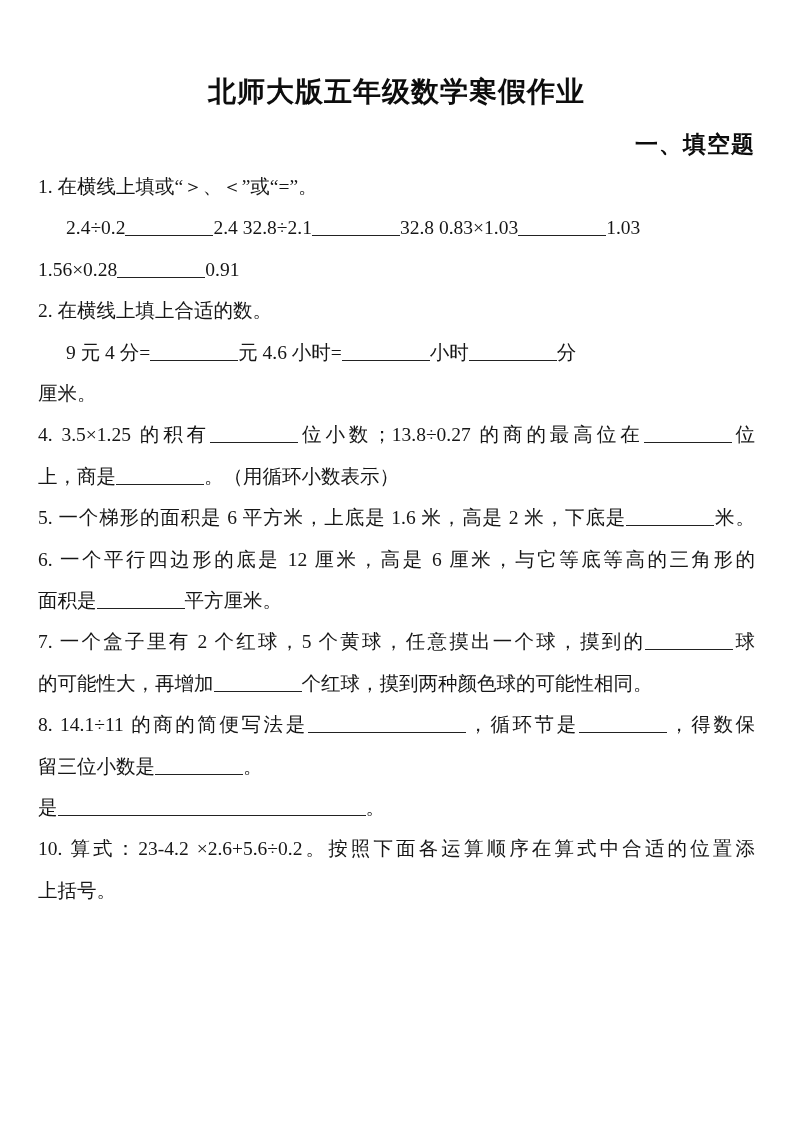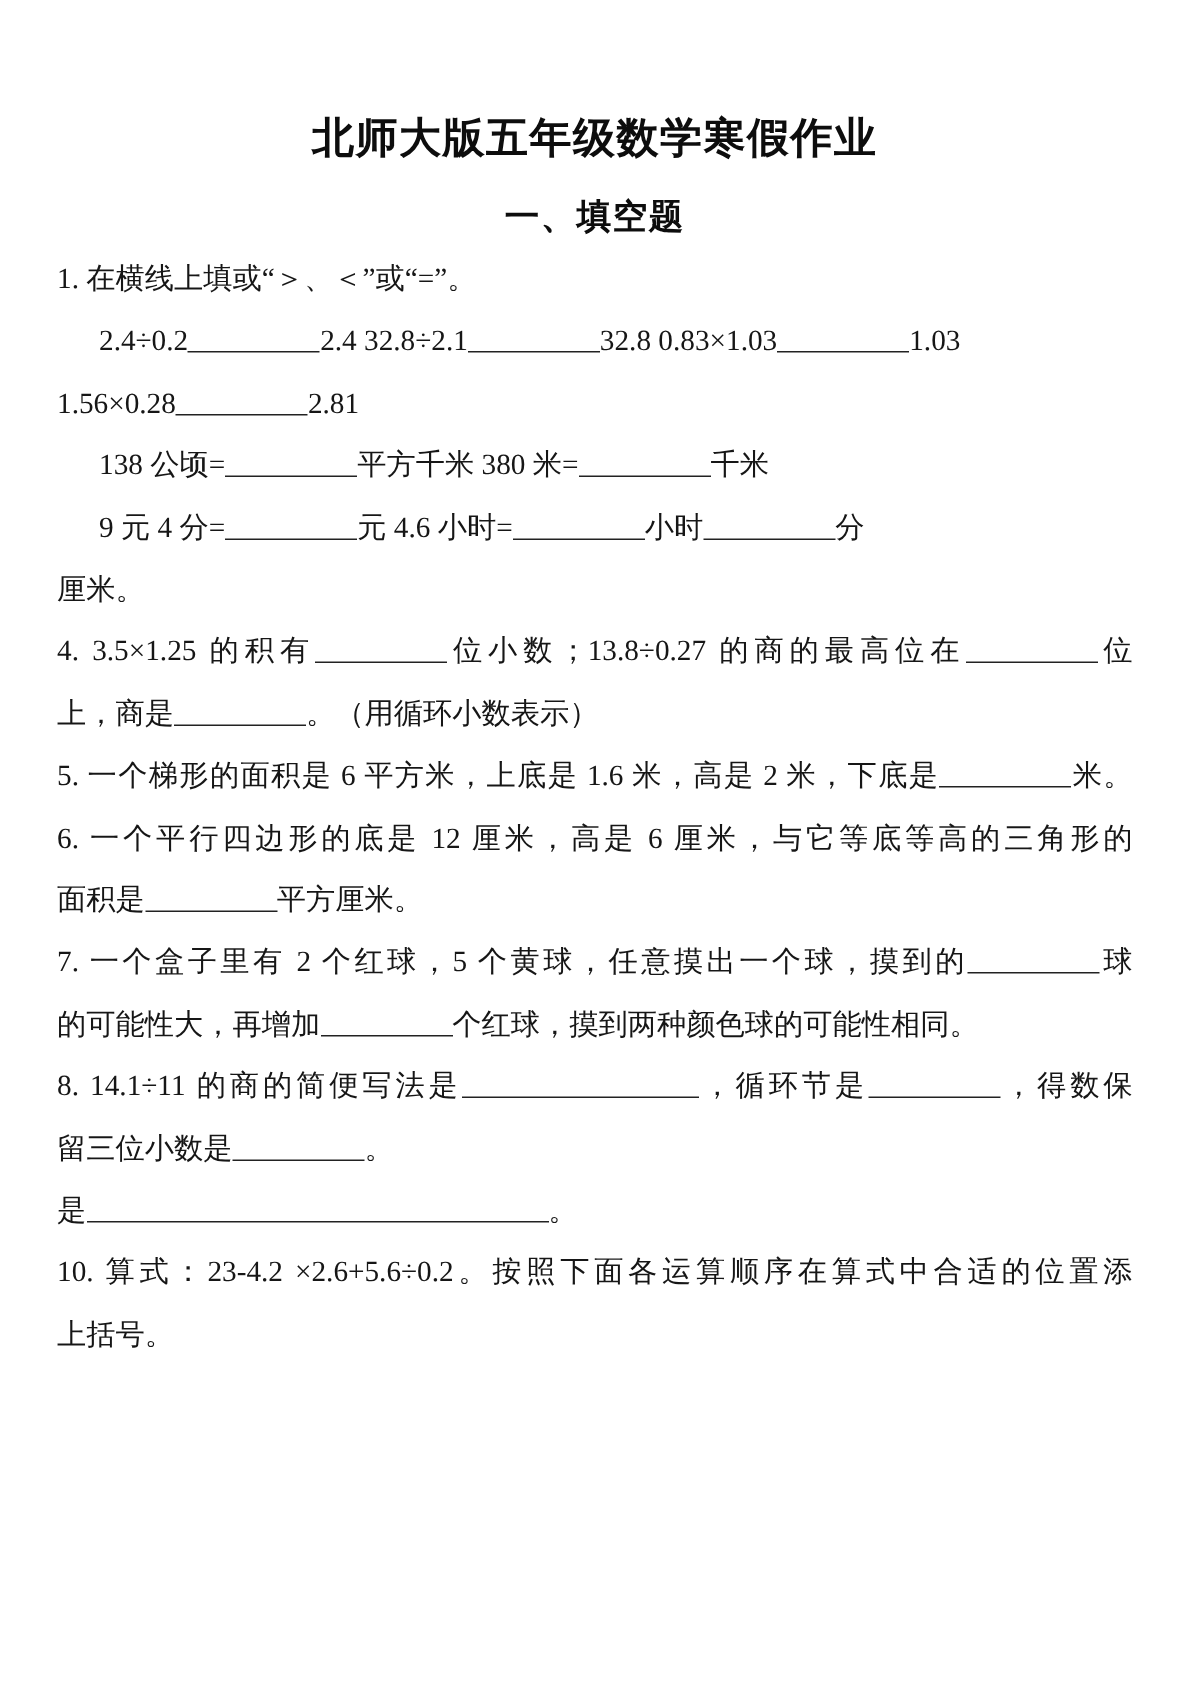--- a/index.html
+++ b/index.html
@@ -24,21 +24,21 @@
     text-align: center;
     font-family: "Liberation Sans", "DejaVu Sans", sans-serif;
     font-weight: 900;
     font-size: 28px;
     line-height: 1.25;
     letter-spacing: 1px;
     color: #0d0d0d;
   }
   .section-heading {
     margin: 21px 0 6px 0;
-    text-align: center;
+    text-align: right;
     font-family: "Liberation Sans", "DejaVu Sans", sans-serif;
     font-weight: 900;
     font-size: 23px;
     line-height: 1.3;
     letter-spacing: 1px;
     color: #0d0d0d;
   }
   .lines p.line {
     margin: 0;
     font-size: 19.5px;
@@ -64,22 +64,22 @@
 <body>
 
 <div class="page">
   <h1 class="doc-title">北师大版五年级数学寒假作业</h1>
 
   <h2 class="section-heading">一、填空题</h2>
 
   <div class="lines" id="lines-container">
       <p class="line"><span>1. 在横线上填或“＞、＜”或“=”。</span></p>
       <p class="line sub"><span>2.4÷0.2</span><span class="blank" style="width: 88px;"></span><span>2.4 32.8÷2.1</span><span class="blank" style="width: 88px;"></span><span>32.8 0.83×1.03</span><span class="blank" style="width: 88px;"></span><span>1.03</span></p>
-      <p class="line"><span>1.56×0.28</span><span class="blank" style="width: 88px;"></span><span>2.81</span></p>
-      <p class="line sub"><span>138 公顷=</span><span class="blank" style="width: 88px;"></span><span>平方千米 380 米=</span><span class="blank" style="width: 88px;"></span><span>千米</span></p>
+      <p class="line"><span>1.56×0.28</span><span class="blank" style="width: 88px;"></span><span>0.91</span></p>
+      <p class="line"><span>2. 在横线上填上合适的数。</span></p>
       <p class="line sub"><span>9 元 4 分=</span><span class="blank" style="width: 88px;"></span><span>元 4.6 小时=</span><span class="blank" style="width: 88px;"></span><span>小时</span><span class="blank" style="width: 88px;"></span><span>分</span></p>
       <p class="line"><span>厘米。</span></p>
       <p class="line justify"><span>4. 3.5×1.25 的积有</span><span class="blank" style="width: 88px;"></span><span>位小数；13.8÷0.27 的商的最高位在</span><span class="blank" style="width: 88px;"></span><span>位</span></p>
       <p class="line"><span>上，商是</span><span class="blank" style="width: 88px;"></span><span>。（用循环小数表示）</span></p>
       <p class="line justify"><span>5. 一个梯形的面积是 6 平方米，上底是 1.6 米，高是 2 米，下底是</span><span class="blank" style="width: 88px;"></span><span>米。</span></p>
       <p class="line justify"><span>6. 一个平行四边形的底是 12 厘米，高是 6 厘米，与它等底等高的三角形的</span></p>
       <p class="line"><span>面积是</span><span class="blank" style="width: 88px;"></span><span>平方厘米。</span></p>
       <p class="line justify"><span>7. 一个盒子里有 2 个红球，5 个黄球，任意摸出一个球，摸到的</span><span class="blank" style="width: 88px;"></span><span>球</span></p>
       <p class="line"><span>的可能性大，再增加</span><span class="blank" style="width: 88px;"></span><span>个红球，摸到两种颜色球的可能性相同。</span></p>
       <p class="line justify"><span>8. 14.1÷11 的商的简便写法是</span><span class="blank" style="width: 158px;"></span><span>，循环节是</span><span class="blank" style="width: 88px;"></span><span>，得数保</span></p>

